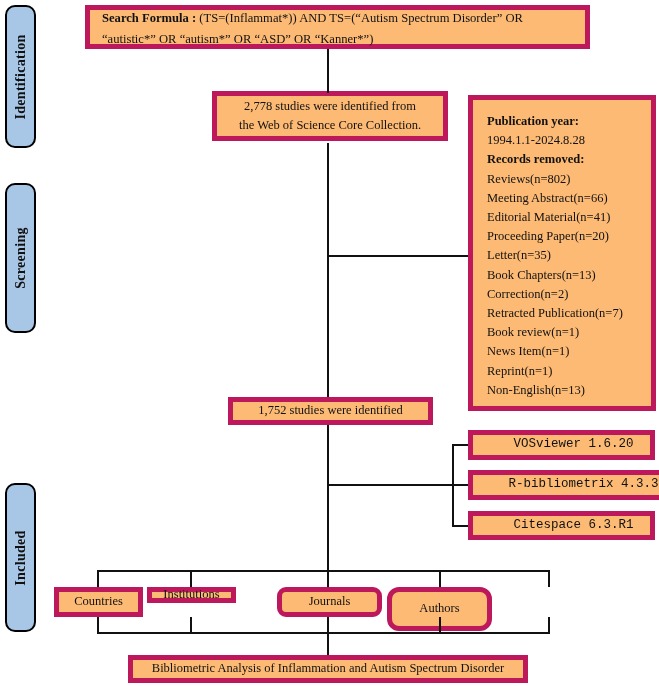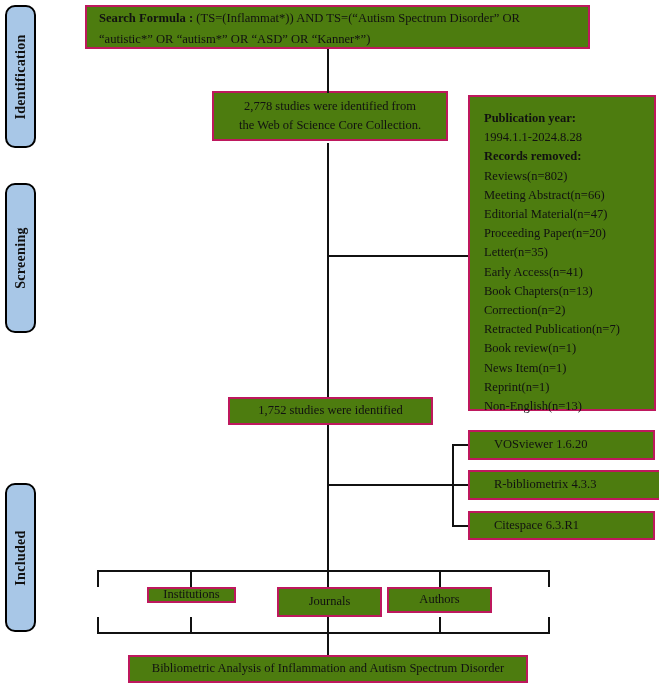--- a/index.html
+++ b/index.html
@@ -1,38 +1,38 @@
 <!DOCTYPE html>
 <html><head>
 <meta charset="utf-8">
 <style>
   html,body{margin:0;padding:0;background:#ffffff;}
   .canvas{
     position:relative;width:659px;height:686px;background:#ffffff;
     font-family:"Liberation Serif", serif;color:#111;overflow:hidden;
   }
   .box{
-    position:absolute;background:#4d7c0f;border:2px solid #be185d;box-sizing:border-box;
+    position:absolute;background:#fdba74;border:5px solid #be185d;box-sizing:border-box;
     display:flex;align-items:center;justify-content:center;text-align:center;
     font-size:12.5px;line-height:1.55;
   }
   .box.left-align{justify-content:flex-start;text-align:left;}
   .stage{
     position:absolute;border:2px solid #000;border-radius:10px;box-sizing:border-box;
     display:flex;align-items:center;justify-content:center;
     font-weight:bold;font-size:14px;
   }
   .stage span{transform:rotate(-90deg);white-space:nowrap;letter-spacing:0.3px;}
   .conn{position:absolute;background:#111;}
   .search-text{padding:3px 10px 0 12px;width:100%;}
   .search-text .ln{line-height:21px;font-size:12.6px;}
   .removed-list{padding:12px 6px 0 14px;width:100%;box-sizing:border-box;}
   .removed-list .ln{line-height:19.2px;font-size:12.5px;white-space:nowrap;}
   .removed-list .ln.bold{font-weight:bold;}
-  .tool-box{justify-content:flex-start;padding-left:24px;text-align:left;}
+  .tool-box{justify-content:center;padding-left:24px;text-align:left;font-family:Liberation Mono, monospace;}
   b.inline{font-weight:bold;}
 </style>
 </head>
 <body>
 
 <div class="canvas">
 
   <div class="stage" style="left: 5px; top: 5px; width: 31px; height: 143px; background: rgb(168, 199, 231);">
     <span>Identification</span>
   </div>
@@ -59,24 +59,23 @@
     </div>
   </div>
 
   <div class="box left-align" style="left:468px;top:95px;width:188px;height:316px;align-items:flex-start;">
     <div class="removed-list">
       <div class="ln bold">Publication year:</div>
       <div class="ln">1994.1.1-2024.8.28</div>
       <div class="ln bold">Records removed:</div>
       <div class="ln">Reviews(n=802)</div>
       <div class="ln">Meeting Abstract(n=66)</div>
-      <div class="ln">Editorial Material(n=47)</div>
+      <div class="ln">Editorial Material(n=41)</div>
       <div class="ln">Proceeding Paper(n=20)</div>
       <div class="ln">Letter(n=35)</div>
-      <div class="ln">Early Access(n=41)</div>
       <div class="ln">Book Chapters(n=13)</div>
       <div class="ln">Correction(n=2)</div>
       <div class="ln">Retracted Publication(n=7)</div>
       <div class="ln">Book review(n=1)</div>
       <div class="ln">News Item(n=1)</div>
       <div class="ln">Reprint(n=1)</div>
       <div class="ln">Non-English(n=13)</div>
     </div>
   </div>
 
@@ -87,27 +86,30 @@
   <div class="box tool-box" style="left:468px;top:430px;width:187px;height:30px;">
     <span>VOSviewer 1.6.20</span>
   </div>
   <div class="box tool-box" style="left:468px;top:470px;width:207px;height:30px;">
     <span>R-bibliometrix 4.3.3</span>
   </div>
   <div class="box tool-box" style="left:468px;top:511px;width:187px;height:29px;">
     <span>Citespace 6.3.R1</span>
   </div>
 
+  <div class="box" style="left:54px;top:587px;width:89px;height:30px;">
+    <span>Countries</span>
+  </div>
   <div class="box" style="left:147px;top:587px;width:89px;height:16px;">
     <span>Institutions</span>
   </div>
-  <div class="box" style="left:277px;top:587px;width:105px;height:30px;">
+  <div class="box" style="left:277px;top:587px;width:105px;height:30px;border-radius:9px;">
     <span>Journals</span>
   </div>
-  <div class="box" style="left:387px;top:587px;width:105px;height:26px;">
+  <div class="box" style="left:387px;top:587px;width:105px;height:44px;border-radius:12px;">
     <span>Authors</span>
   </div>
 
   <div class="box" style="left:128px;top:655px;width:400px;height:28px;">
     <span>Bibliometric Analysis of Inflammation and Autism Spectrum Disorder</span>
   </div>
 
   <div class="conn" style="left:327px;top:49px;width:2px;height:44px;"></div>
   <div class="conn" style="left:327px;top:143px;width:2px;height:254px;"></div>
   <div class="conn" style="left:327px;top:255px;width:141px;height:2px;"></div>

